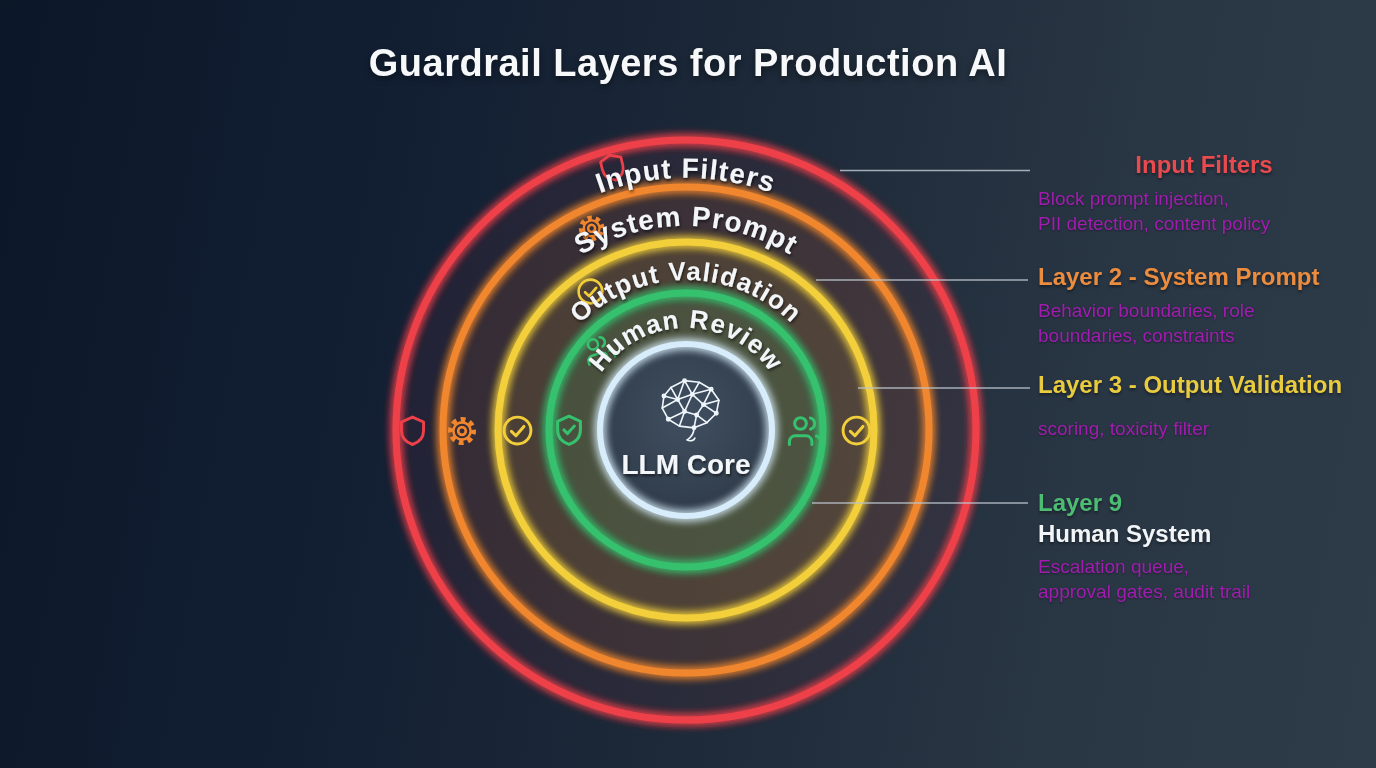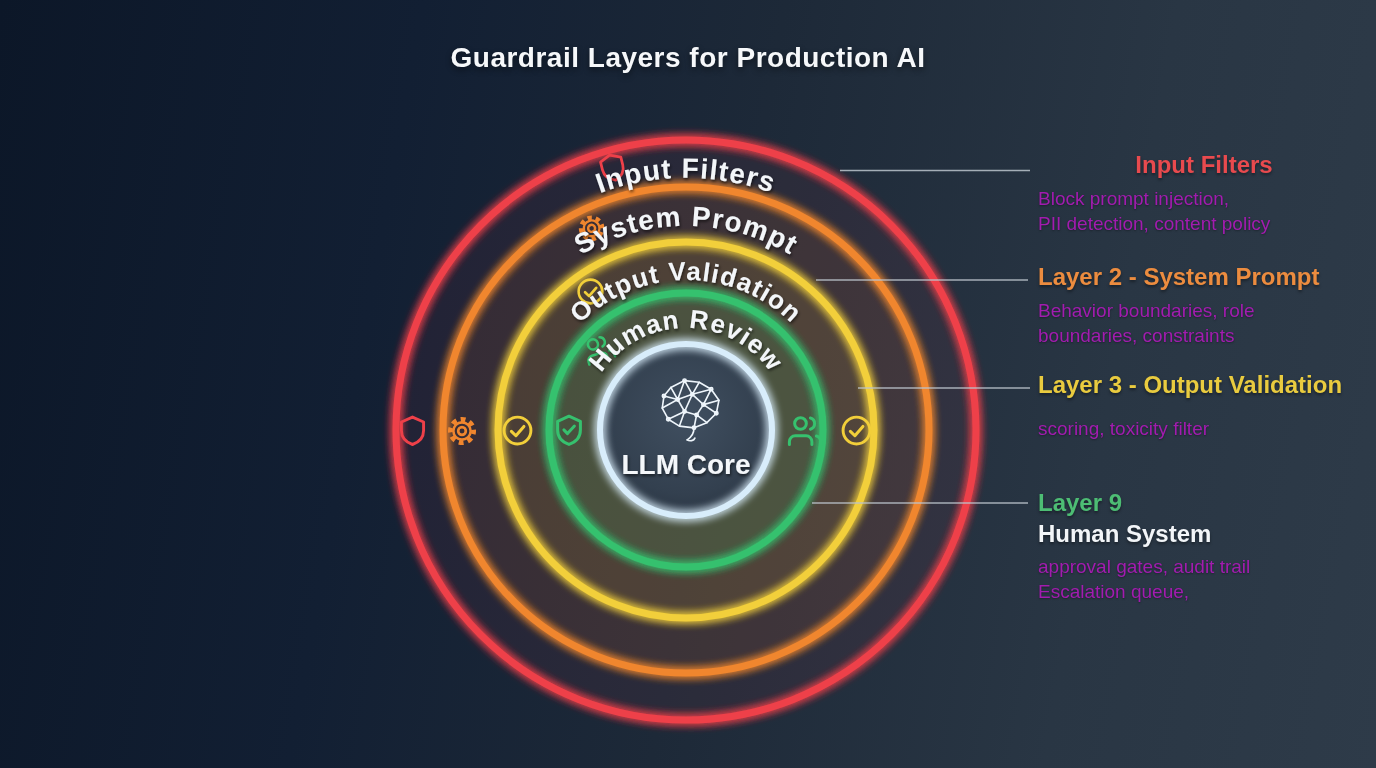--- a/index.html
+++ b/index.html
@@ -5,21 +5,21 @@
   html,body{margin:0;padding:0;}
   body{
     width:1376px;height:768px;overflow:hidden;
     font-family:"Liberation Sans", sans-serif;
     background:linear-gradient(100deg,#0c1728 0%,#121f33 28%,#1d2938 52%,#293644 78%,#2e3b49 100%);
     position:relative;
   }
   .stage{position:absolute;inset:0;}
   .title{
     position:absolute;top:42px;left:0;width:1376px;text-align:center;
-    font-size:28px;font-weight:bold;letter-spacing:.5px;color:#f6f8fa;
+    font-size:38px;font-weight:bold;letter-spacing:.5px;color:#f6f8fa;
     text-shadow:0 3px 6px rgba(0,0,0,.45);
   }
   svg.diagram{position:absolute;left:0;top:0;}
   .curved-label{fill:#f3f6f9;font-weight:bold;letter-spacing:1.2px;}
   .core-label{fill:#f4f7fa;font-weight:bold;font-size:28px;}
   .ann{position:absolute;left:1038px;width:332px;}
   #ann-1{top:151px} #ann-2{top:263px} #ann-3{top:371px} #ann-4{top:489px}
   .ann-title{font-size:24px;font-weight:bold;line-height:1.15;text-shadow:0 2px 3px rgba(0,0,0,.4);}
   .ann-subtitle{font-size:24px;font-weight:bold;color:#f2f5f8;line-height:1.15;margin-top:3px;text-shadow:0 2px 3px rgba(0,0,0,.4);}
   .ann-text{font-size:19px;color:#a21caf;line-height:1.32;margin-top:7px;text-shadow:0 1px 2px rgba(0,0,0,.35);}
@@ -177,18 +177,18 @@
     <div class="ann-title" style="color: rgb(233, 203, 63);">Layer 3 - Output Validation</div>
     <div class="ann-text">
       <div>scoring, toxicity filter</div>
     </div>
   </div>
 
   <div class="ann" id="ann-4">
     <div class="ann-title" style="color: rgb(77, 189, 116);">Layer 9</div>
     <div class="ann-subtitle">Human System</div>
     <div class="ann-text">
+      <div>Escalation queue,</div>
       <div>approval gates, audit trail</div>
-      <div>Escalation queue,</div>
     </div>
   </div>
 
 </div>
 
 </body></html>

